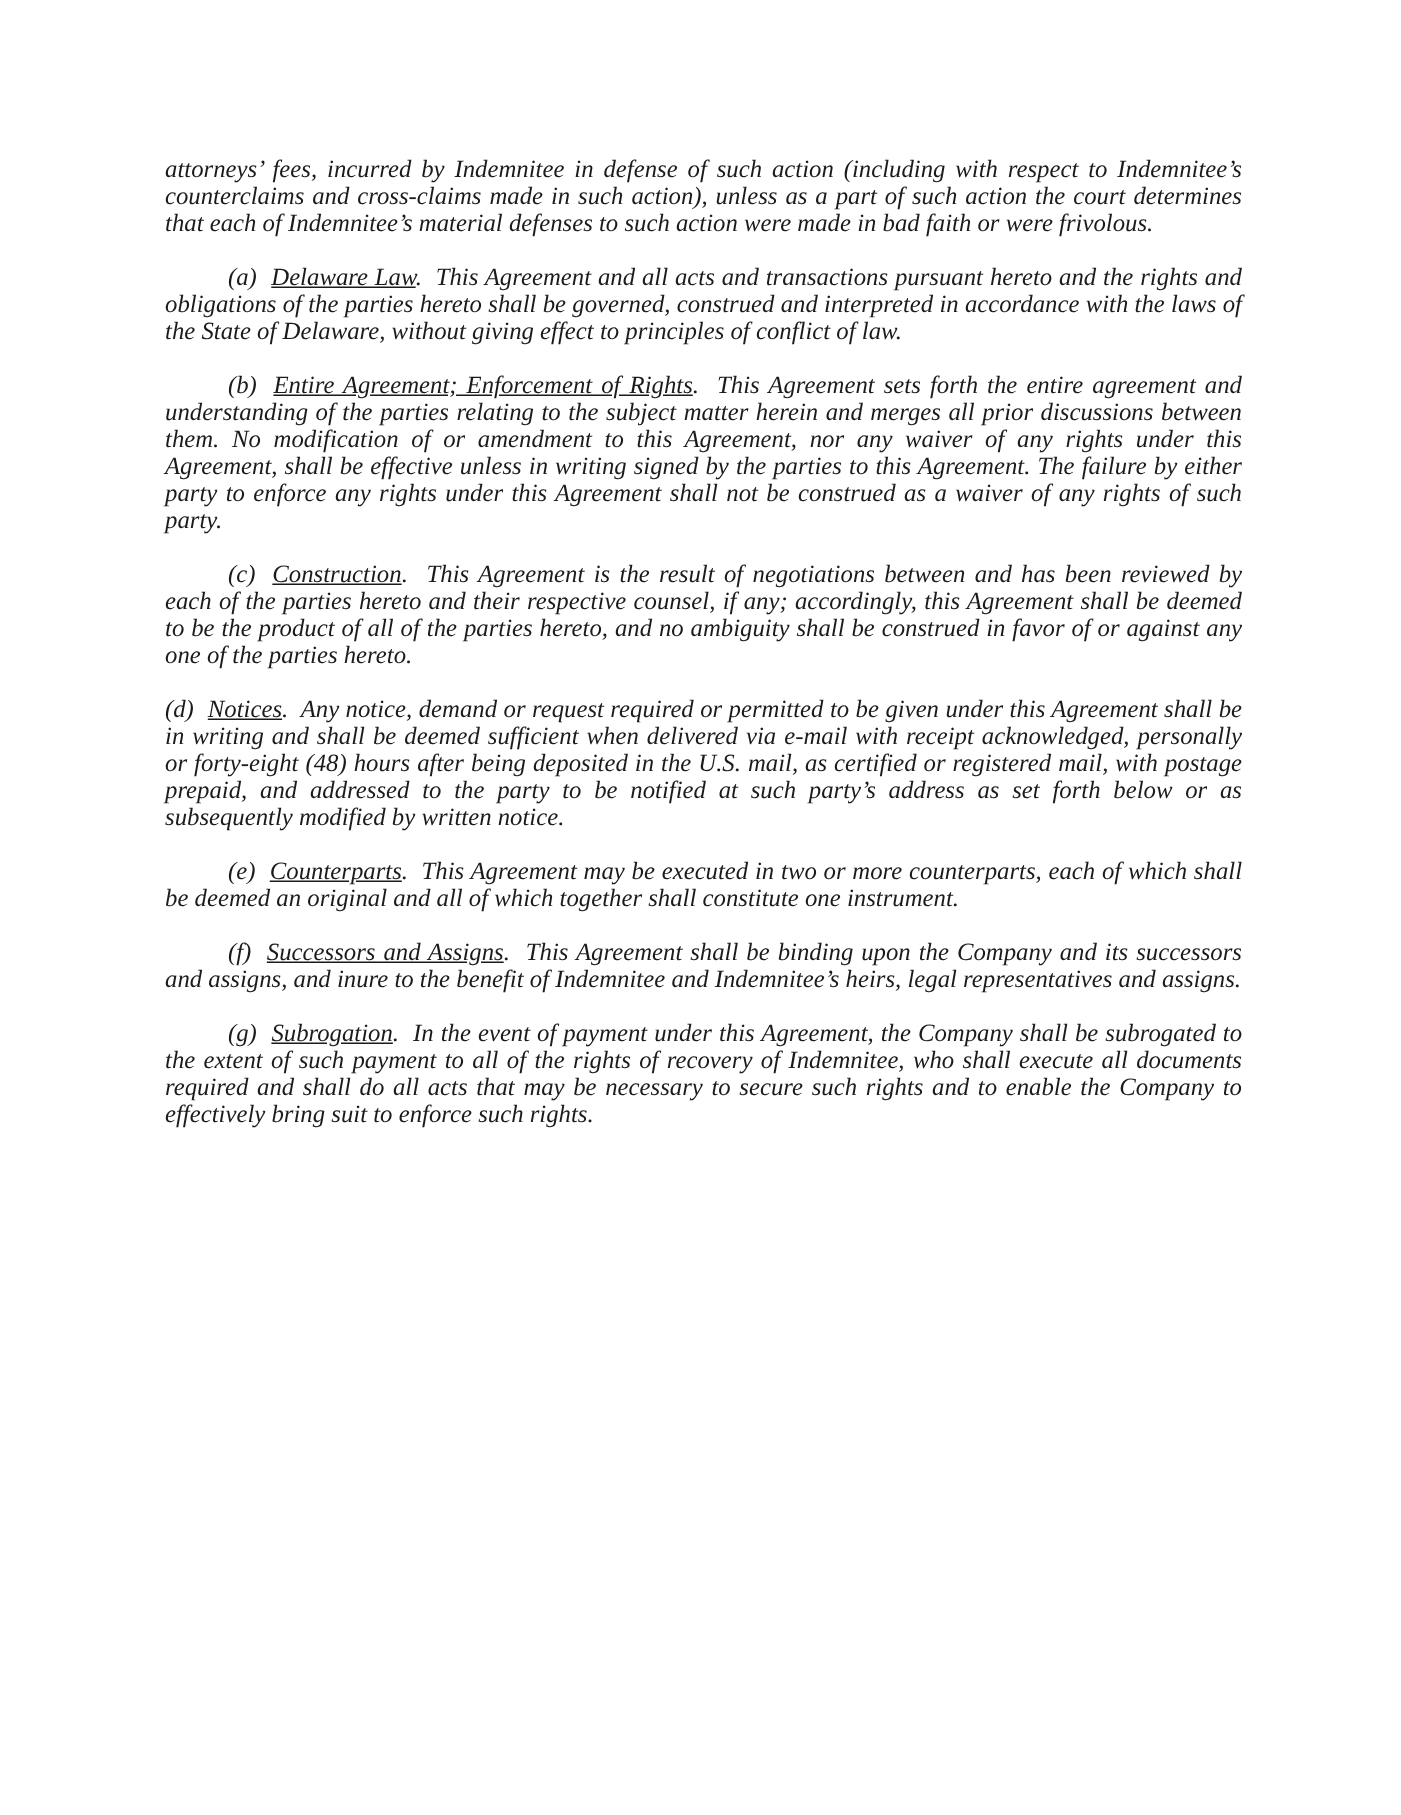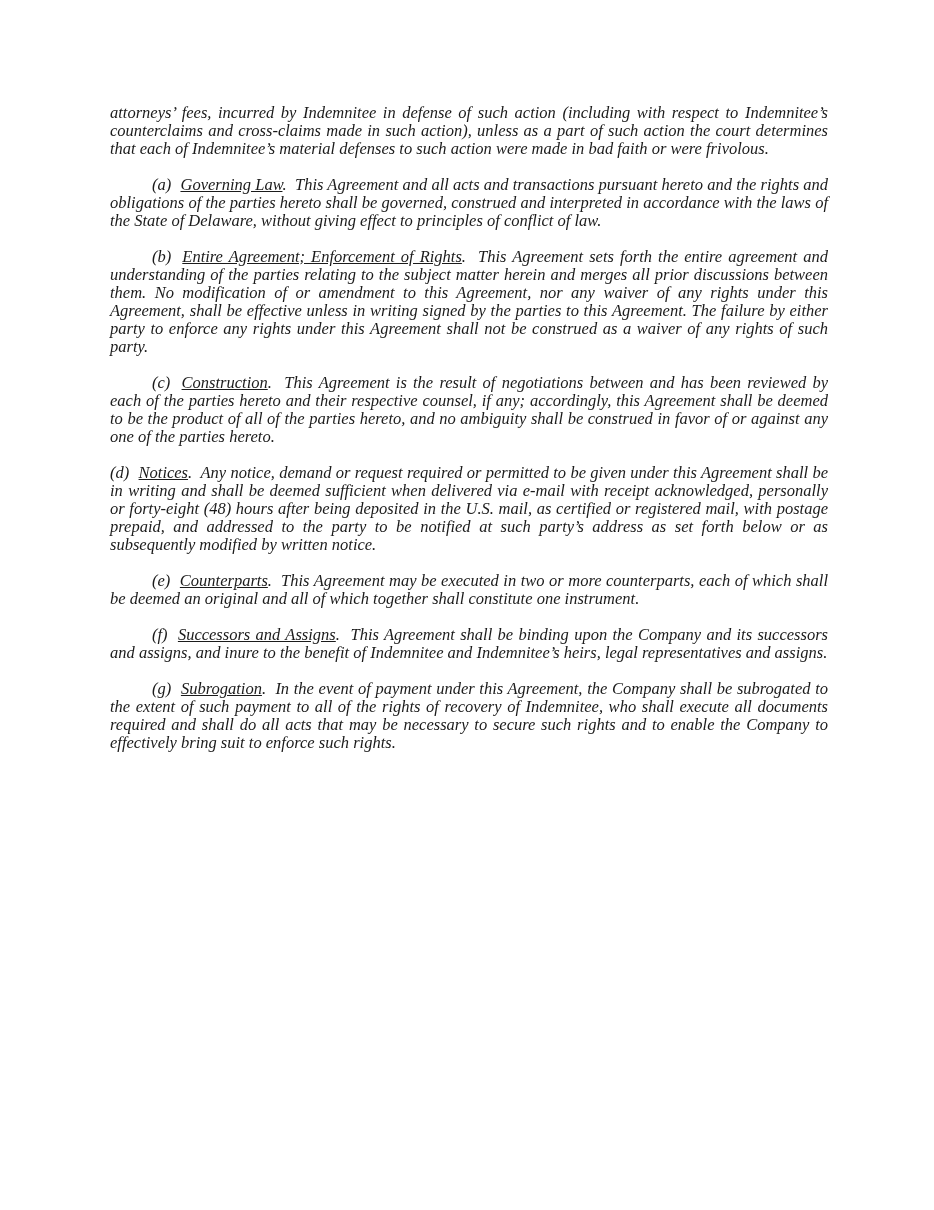--- a/index.html
+++ b/index.html
@@ -43,21 +43,21 @@
 </style>
 </head>
 <body>
 
 <div class="page">
   <div class="content">
 
     <p class="para"><span>attorneys’ fees, incurred by Indemnitee in defense of such action (including with respect to Indemnitee’s counterclaims and cross-claims made in such action), unless as a part of such action the court determines that each of Indemnitee’s material defenses to such action were made in bad faith or were frivolous.</span></p>
 
 
-    <p class="para indent"><span class="lbl">(a)</span> <span class="u">Governing Law</span><span>.</span>&nbsp; <span>This Agreement and all acts and transactions pursuant hereto and the rights and obligations of the parties hereto shall be governed, construed and interpreted in accordance with the laws of the State of Delaware, without giving effect to principles of conflict of law.</span></p>
+    <p class="para indent"><span class="lbl">(a)</span> <span class="u">Delaware Law</span><span>.</span>&nbsp; <span>This Agreement and all acts and transactions pursuant hereto and the rights and obligations of the parties hereto shall be governed, construed and interpreted in accordance with the laws of the State of Delaware, without giving effect to principles of conflict of law.</span></p>
 
     <p class="para indent"><span class="lbl">(b)</span> <span class="u">Entire Agreement; Enforcement of Rights</span><span>.</span>&nbsp; <span>This Agreement sets forth the entire agreement and understanding of the parties relating to the subject matter herein and merges all prior discussions between them.  No modification of or amendment to this Agreement, nor any waiver of any rights under this Agreement, shall be effective unless in writing signed by the parties to this Agreement.  The failure by either party to enforce any rights under this Agreement shall not be construed as a waiver of any rights of such party.</span></p>
 
     <p class="para indent"><span class="lbl">(c)</span> <span class="u">Construction</span><span>.</span>&nbsp; <span>This Agreement is the result of negotiations between and has been reviewed by each of the parties hereto and their respective counsel, if any; accordingly, this Agreement shall be deemed to be the product of all of the parties hereto, and no ambiguity shall be construed in favor of or against any one of the parties hereto.</span></p>
 
     <p class="para"><span class="lbl">(d)</span> <span class="u">Notices</span><span>.</span>&nbsp; <span>Any notice, demand or request required or permitted to be given under this Agreement shall be in writing and shall be deemed sufficient when delivered via e-mail with receipt acknowledged, personally or forty-eight (48) hours after being deposited in the U.S. mail, as certified or registered mail, with postage prepaid, and addressed to the party to be notified at such party’s address as set forth below or as subsequently modified by written notice.</span></p>
 
     <p class="para indent"><span class="lbl">(e)</span> <span class="u">Counterparts</span><span>.</span>&nbsp; <span>This Agreement may be executed in two or more counterparts, each of which shall be deemed an original and all of which together shall constitute one instrument.</span></p>
 
     <p class="para indent"><span class="lbl">(f)</span> <span class="u">Successors and Assigns</span><span>.</span>&nbsp; <span>This Agreement shall be binding upon the Company and its successors and assigns, and inure to the benefit of Indemnitee and Indemnitee’s heirs, legal representatives and assigns.</span></p>

